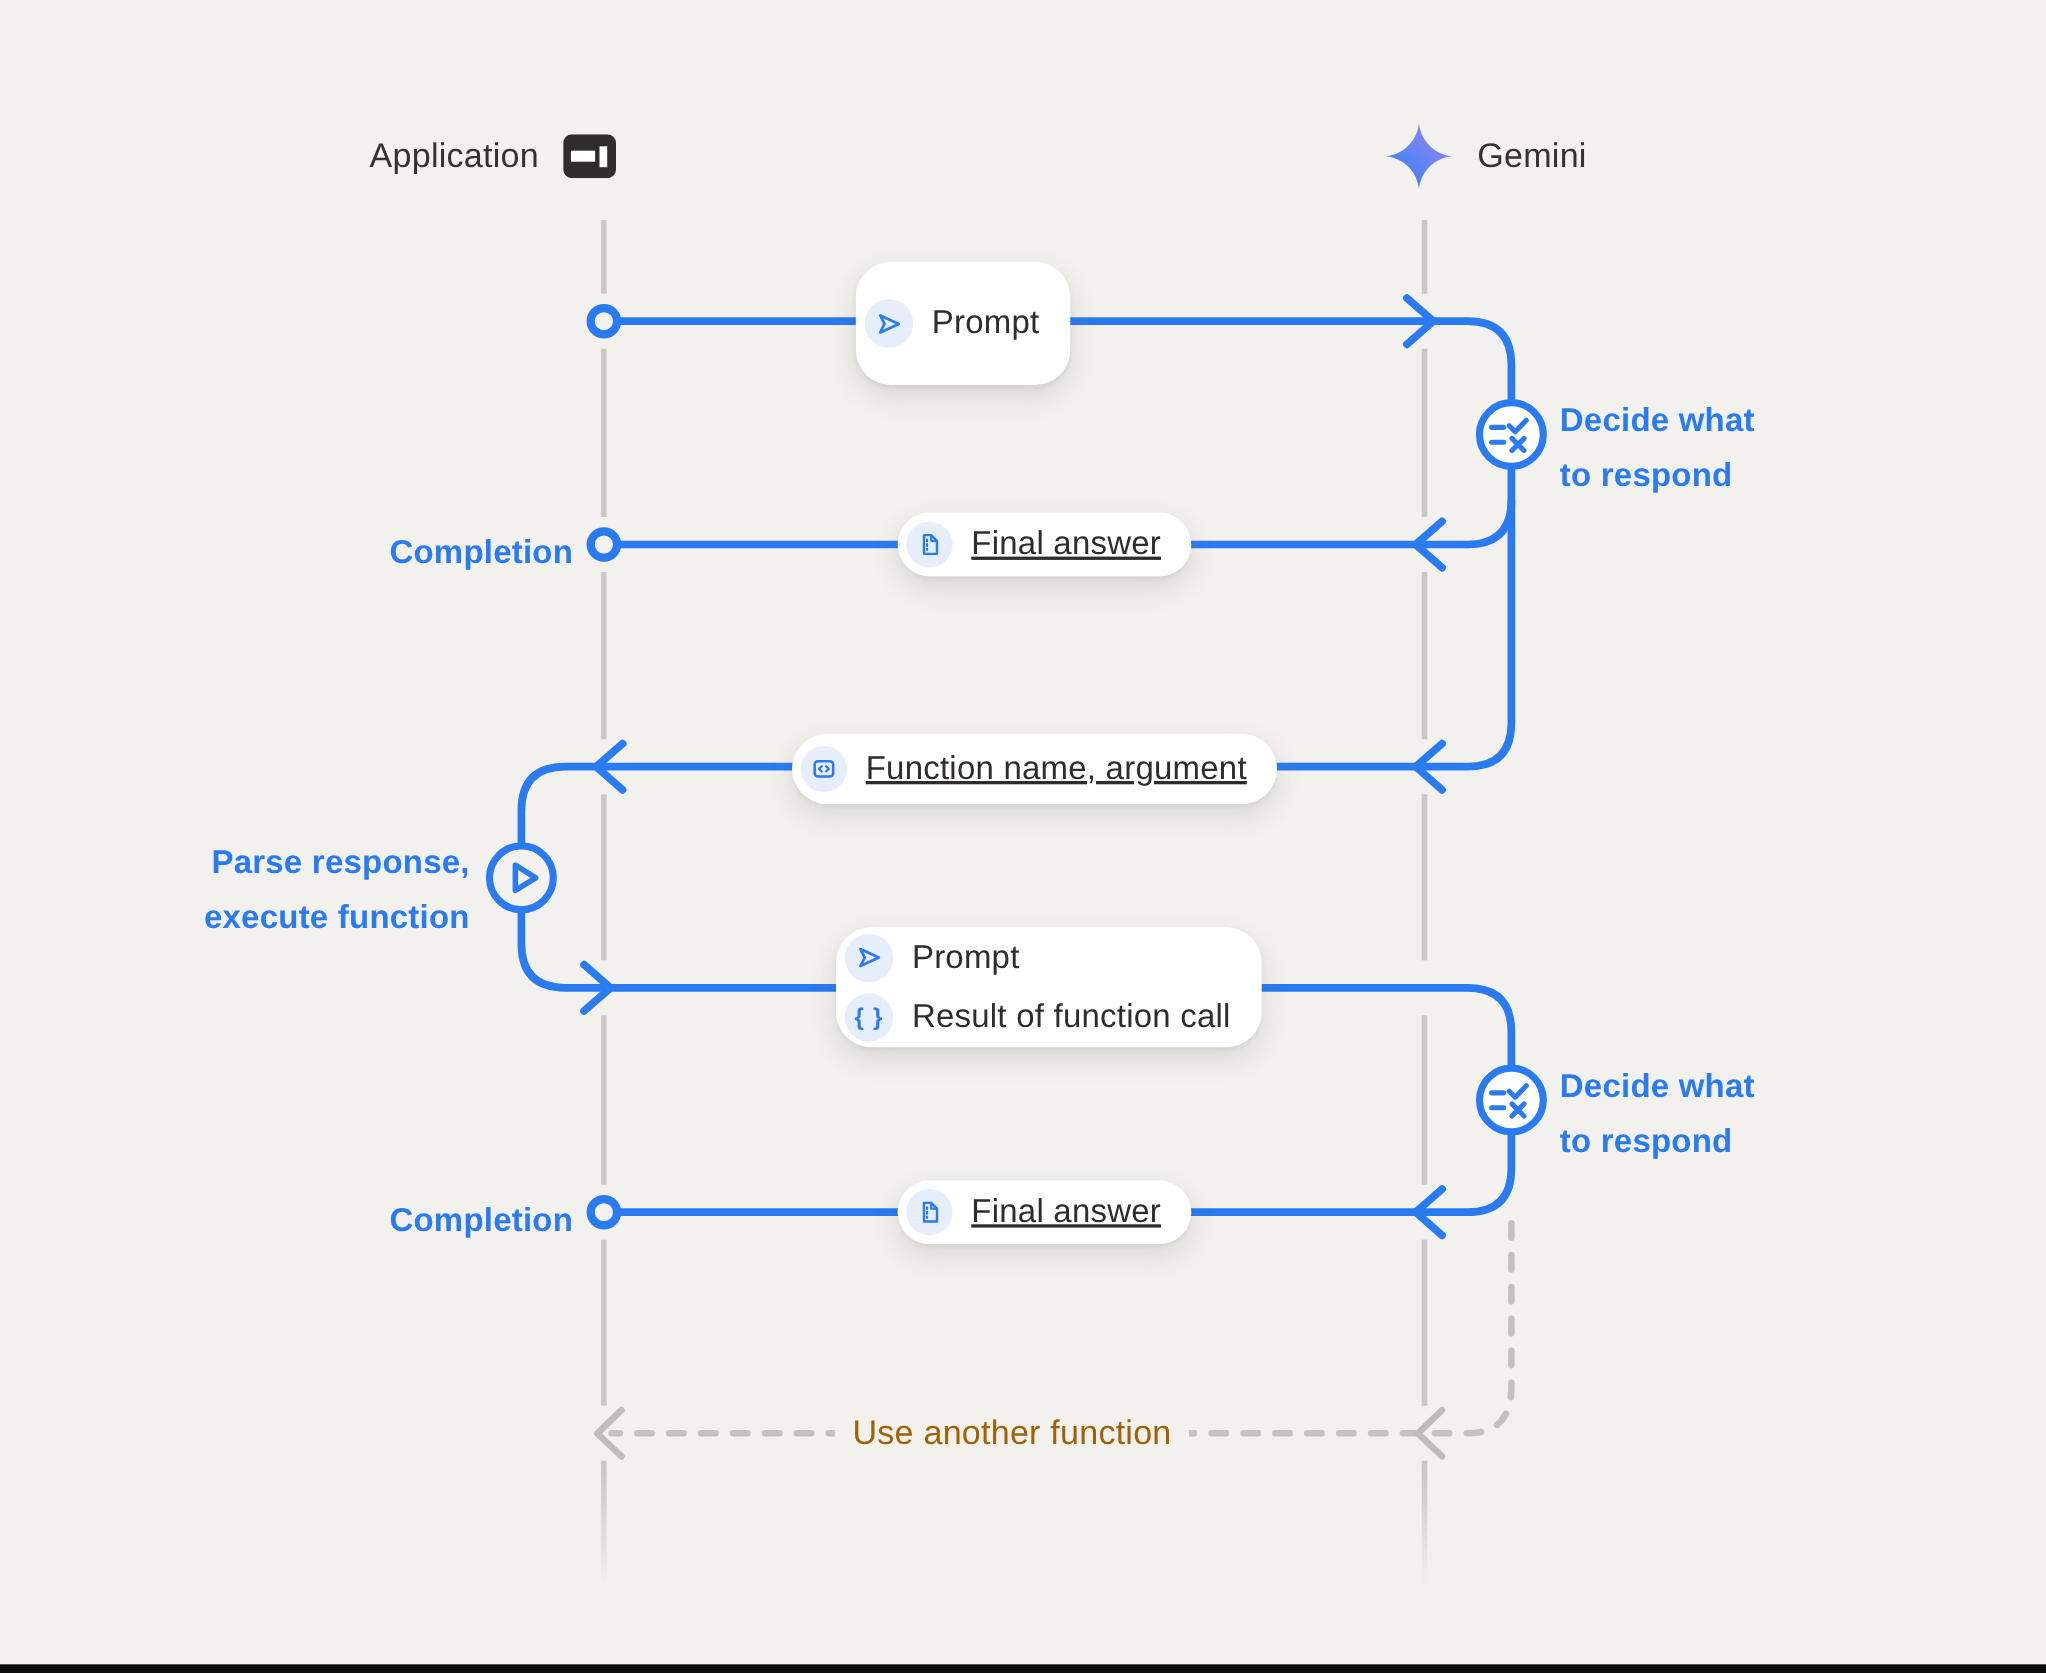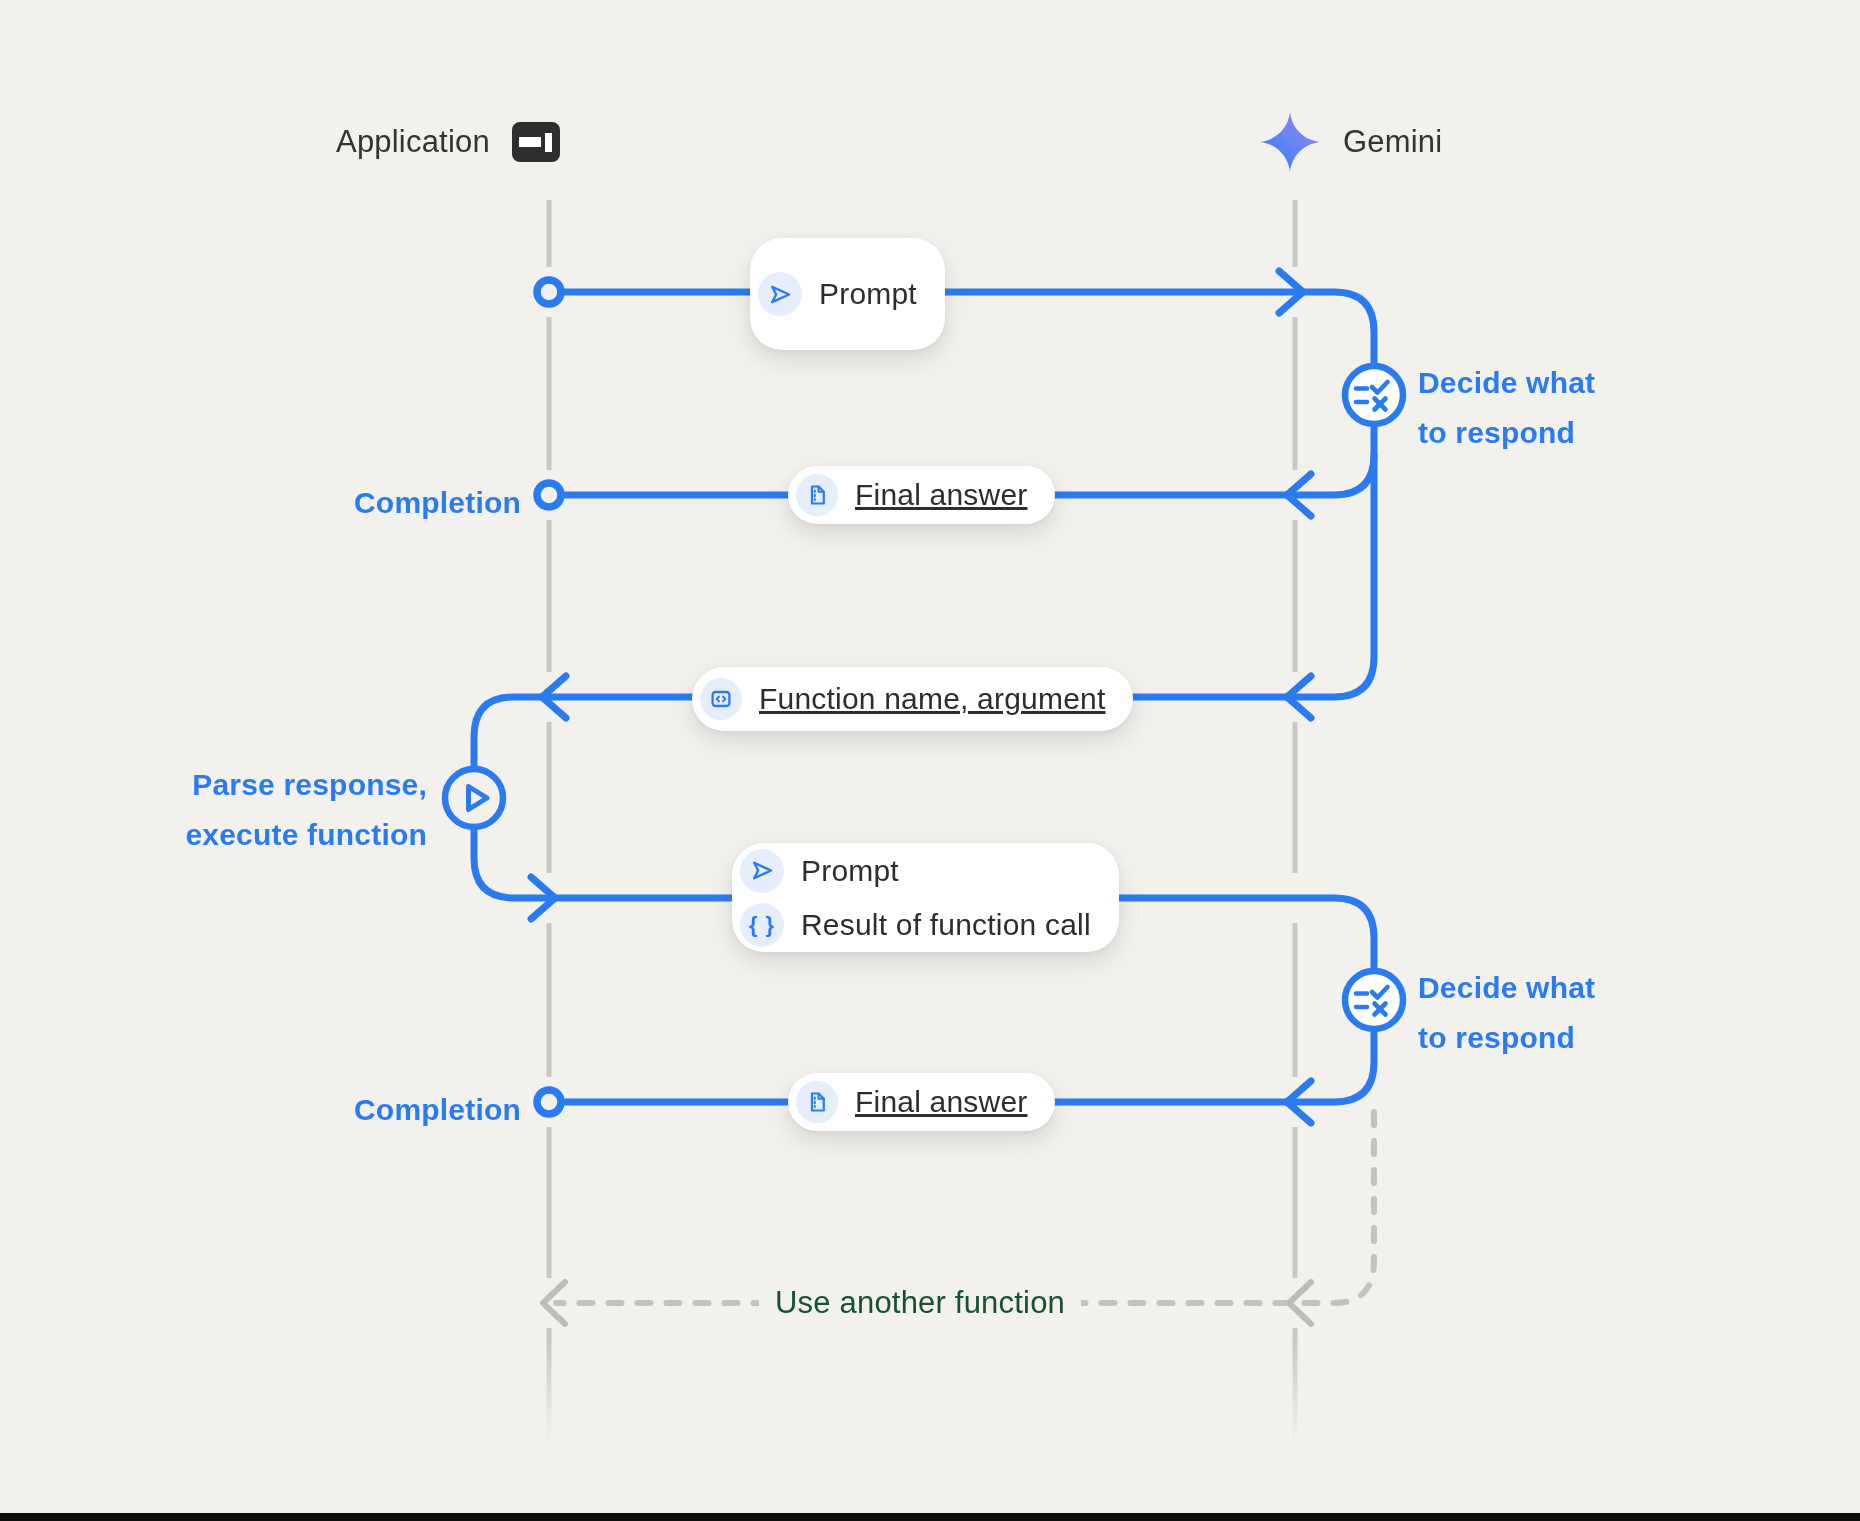--- a/index.html
+++ b/index.html
@@ -27,20 +27,21 @@
   .hdr-label{
     position:absolute;z-index:3;display:flex;align-items:center;gap:22px;
     font-size:31px;font-weight:500;color:#34332f;letter-spacing:.2px;white-space:nowrap;
   }
   .msg-box{
     position:absolute;z-index:3;background:var(--box_bg);
     border-radius:32px;
     box-shadow:0 10px 24px rgba(80,78,72,.16), 0 2px 5px rgba(0,0,0,.05);
     display:flex;flex-direction:column;justify-content:center;gap:10px;
     padding:0 28px 0 8px;
+    margin-left:28px;
   }
   .msg-box.pill{border-radius:999px;text-decoration:underline;}
   .msg-row{display:flex;align-items:center;gap:17px;white-space:nowrap;}
   .icon-circle{
     flex:0 0 auto;width:44px;height:44px;border-radius:50%;
     background:var(--light_blue_bg);
     display:flex;align-items:center;justify-content:center;
   }
   .pill .icon-circle{width:42px;height:42px;}
   .msg-label{font-size:30px;font-weight:500;color:var(--dark_text);letter-spacing:.2px;}
@@ -50,21 +51,21 @@
     font-size:30px;font-weight:700;line-height:50px;letter-spacing:.2px;
     white-space:pre-line;
   }
   .note-right{text-align:right;}
   .node-circle{
     position:absolute;z-index:3;width:66px;height:66px;
   }
   .use-label{
     position:absolute;z-index:3;left:920px;top:1303px;transform:translate(-50%,-50%);
     background:var(--canvas_bg);padding:2px 16px;white-space:nowrap;
-    font-size:31px;font-weight:500;color:#14532d;letter-spacing:.2px;
+    font-size:31px;font-weight:500;color:#a16207;letter-spacing:.2px;
   }
   .bottom-bar{position:absolute;z-index:5;left:0;bottom:0;width:1860px;height:8px;background:#0d0d0d;}
 </style>
 </head>
 <body>
 
 <div class="canvas">
 
   <svg class="lines" width="1860" height="1521" viewBox="0 0 1860 1521">
 

